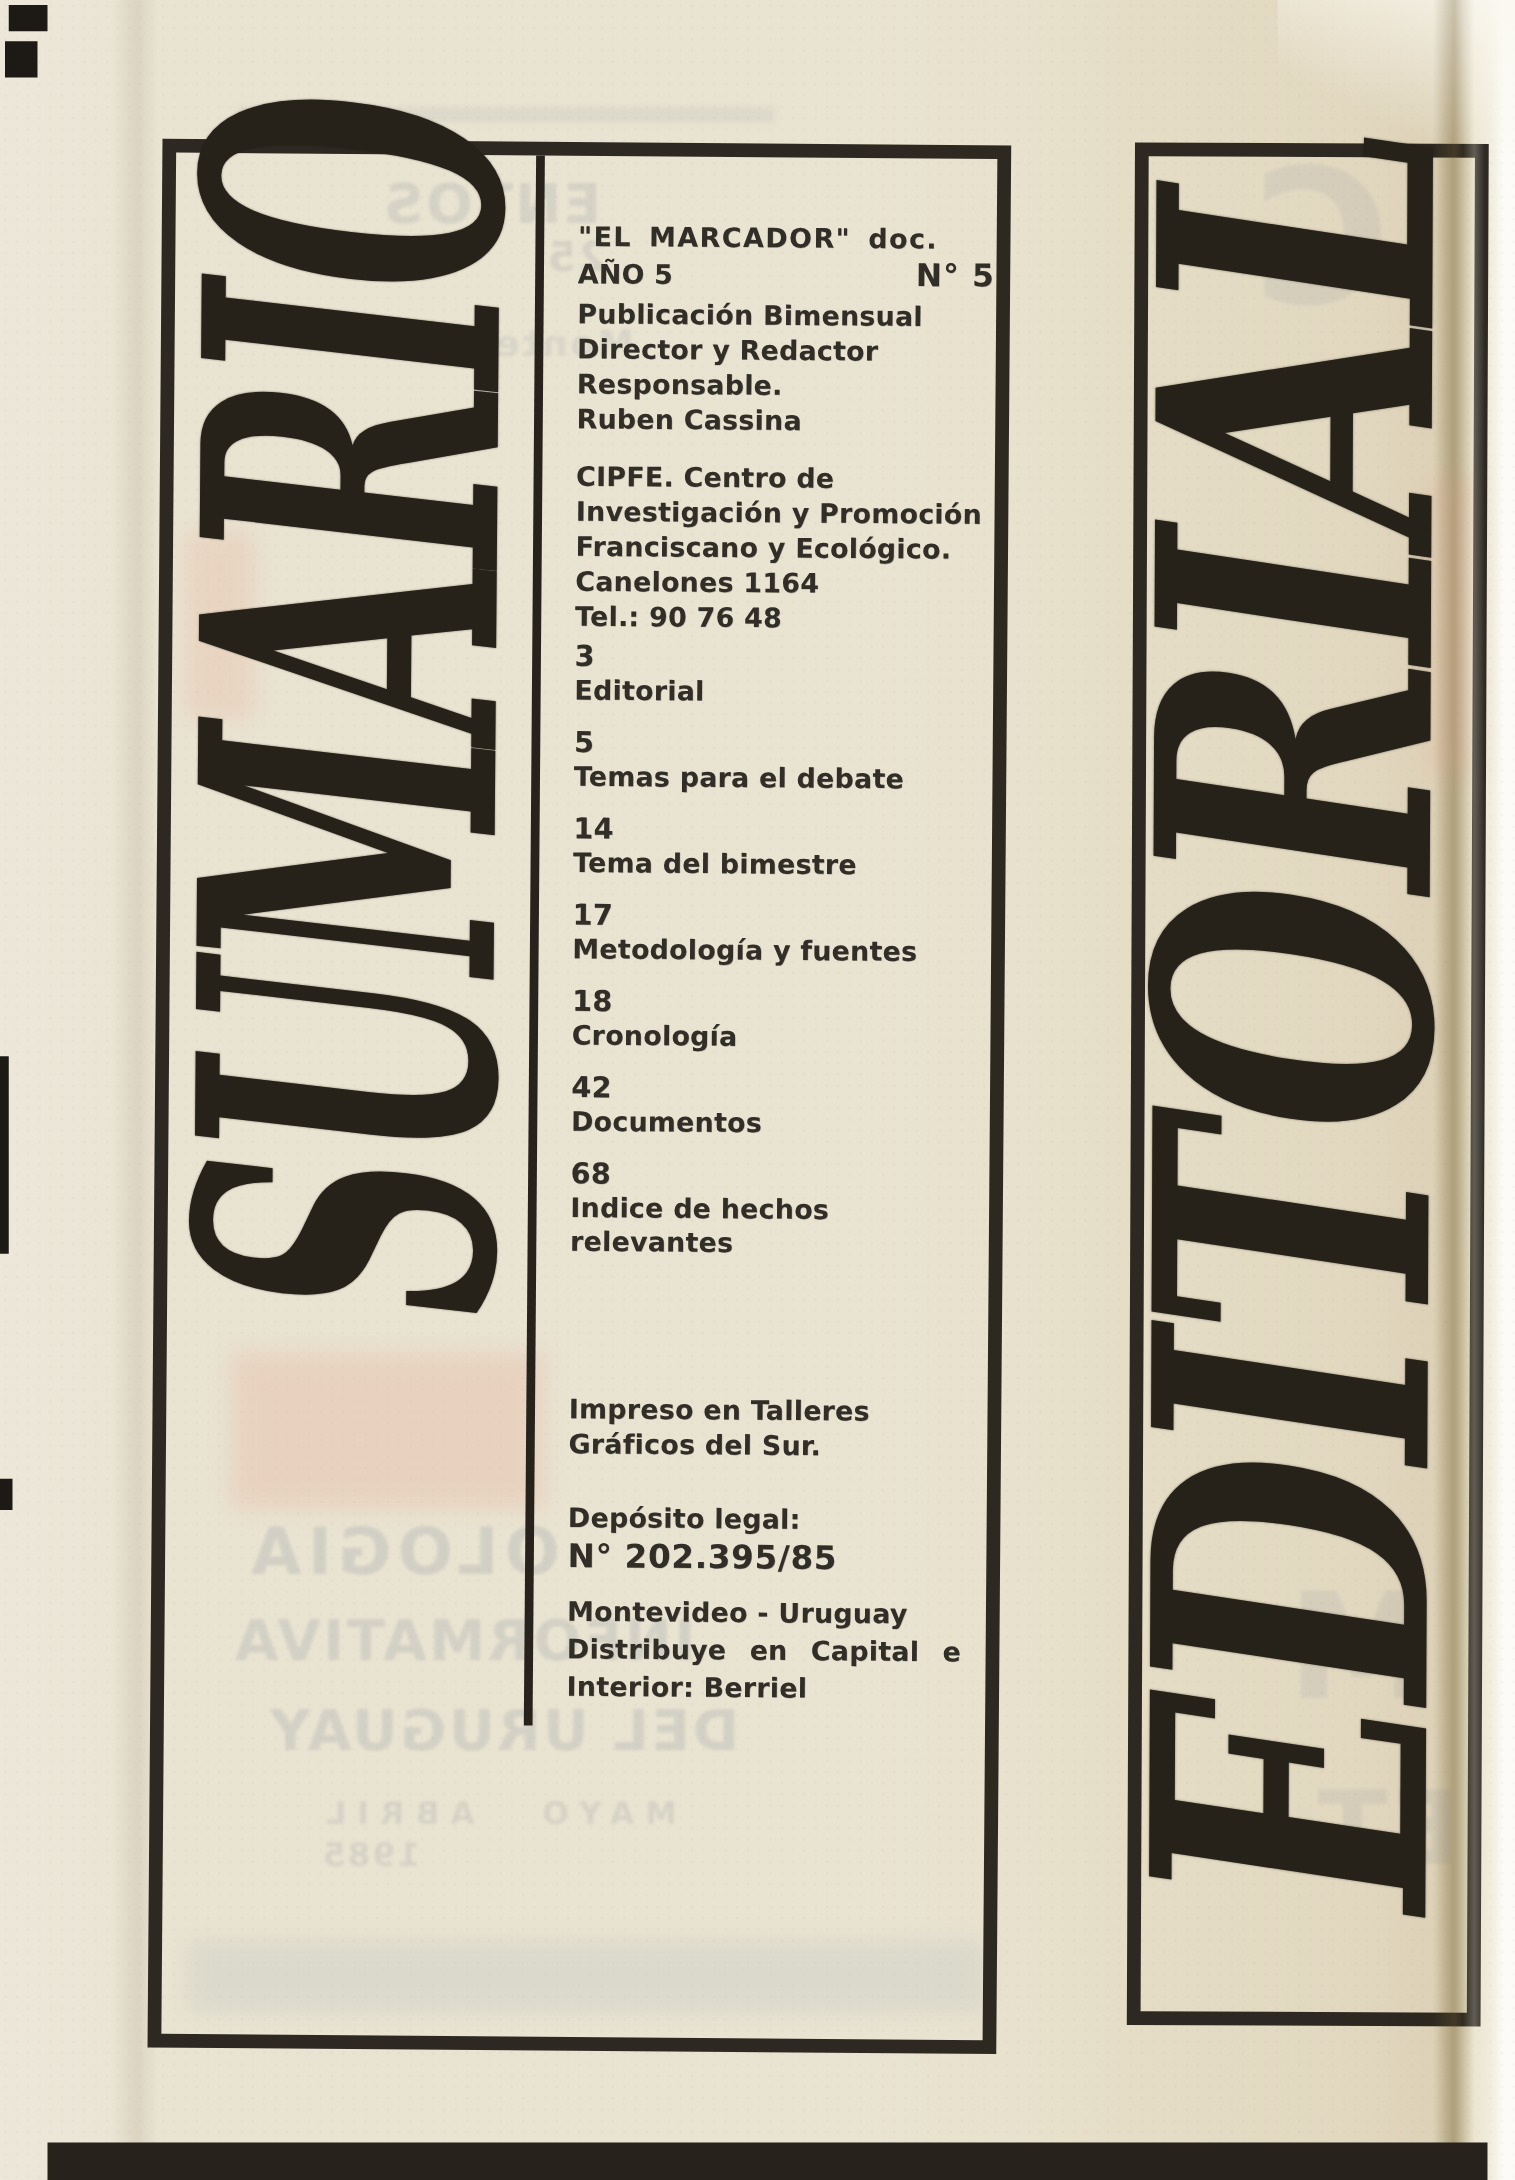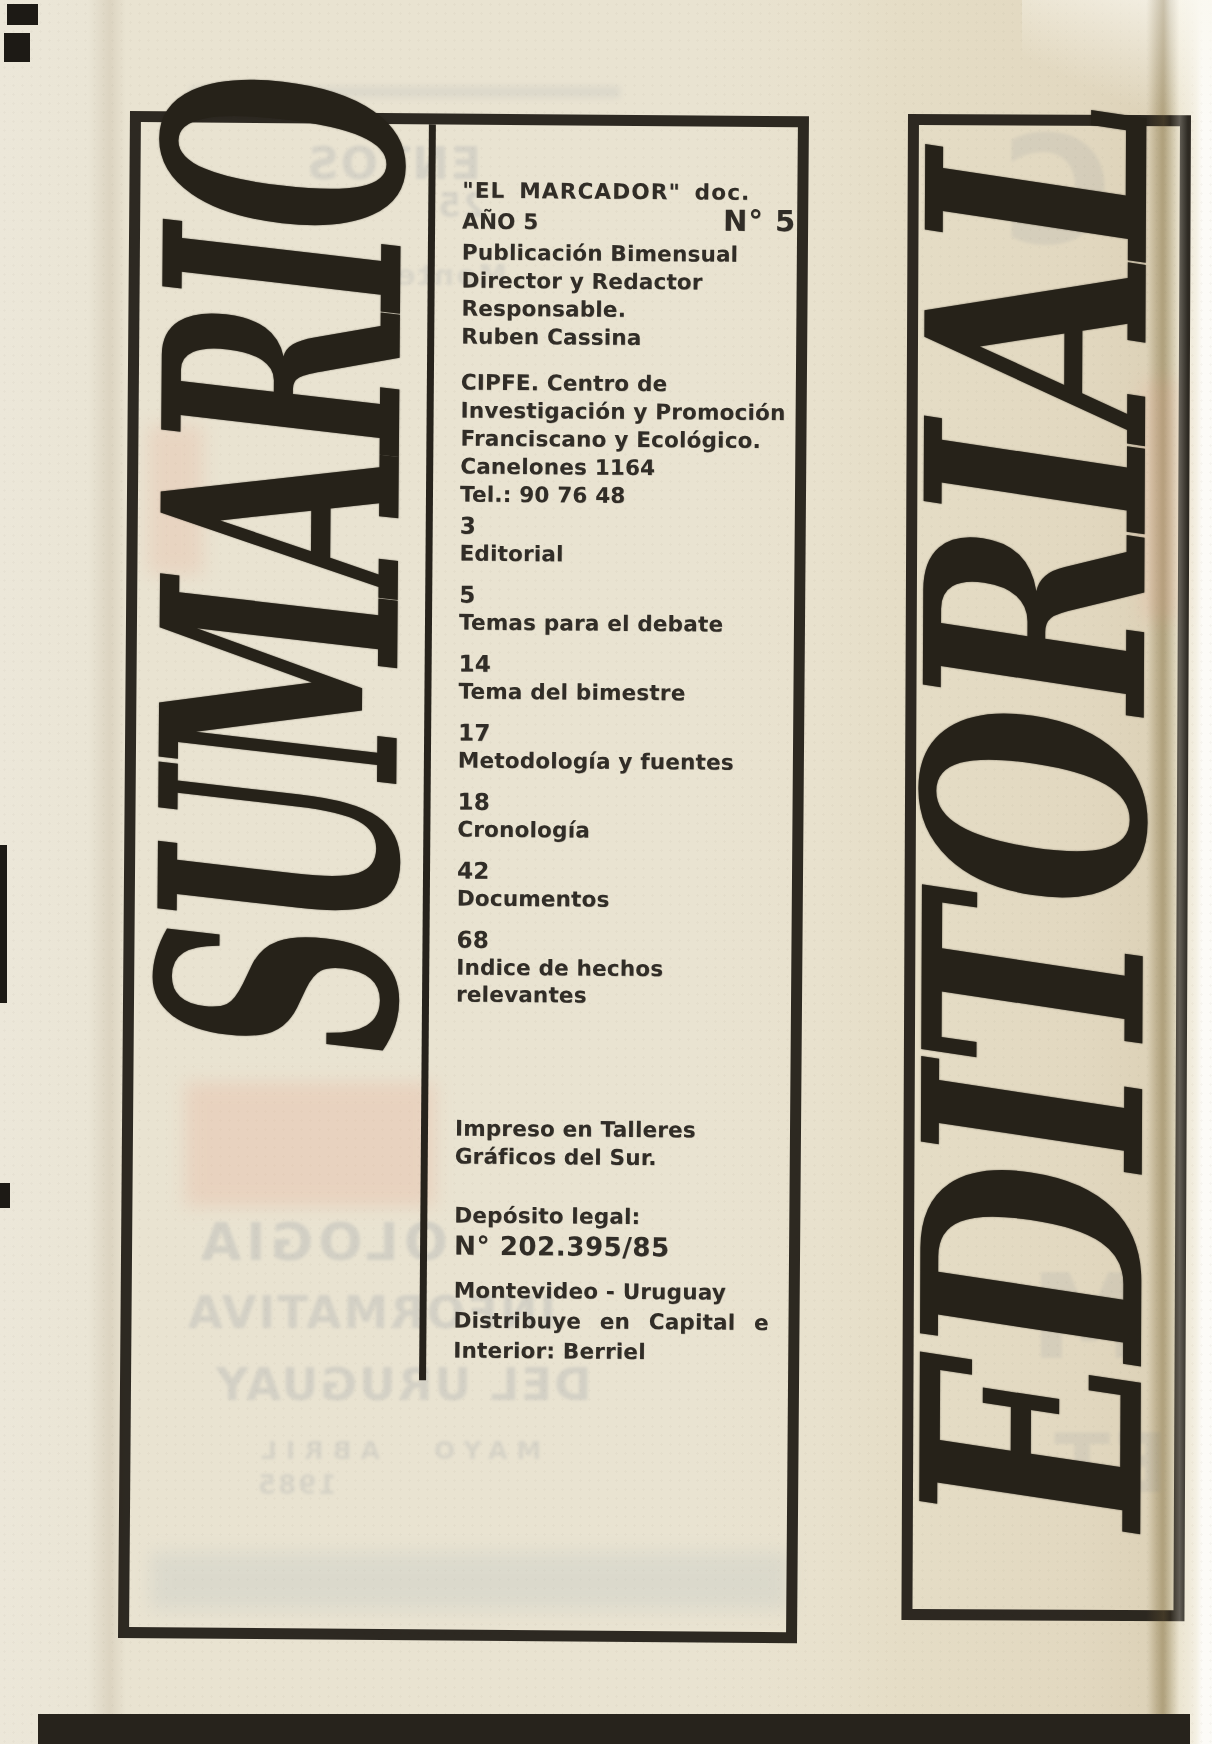--- a/index.html
+++ b/index.html
@@ -76,21 +76,21 @@
   .editorial-title { left:121px; top:690px; font-size:228px; letter-spacing:-6px;
     transform:translate(-50%,-50%) rotate(-90deg) scale(1.00,1.33); }
 
   
   .contents { position:absolute; left:322px; top:52px; width:334px;
     color:#312d27; font-weight:bold; font-size:21.5px; line-height:28px;
     letter-spacing:0.2px; text-shadow:0.4px 0.4px 0 rgba(45,41,33,0.30); }
   .contents p { margin:0; }
   .m-title { letter-spacing:1.2px; word-spacing:5px; }
   .anio-row { display:flex; justify-content:space-between; align-items:baseline; height:34px; }
-  .numero { font-size:29px; letter-spacing:1px; }
+  .numero { font-size:25px; letter-spacing:1px; }
   .cipfe-block { margin-top:18px; }
   .toc { margin-top:4px; }
   .toc-entry { margin-bottom:15px; }
   .toc-page { font-size:23px; line-height:27px; }
   .toc-title { line-height:27px; }
   .imprint-block { margin-top:107px; }
   .legal-block { margin-top:31px; }
   .legal-num { font-size:26px; line-height:32px; letter-spacing:0.6px; }
   .dist-block { margin-top:14px; }
   .dist-block p { line-height:30px; }

